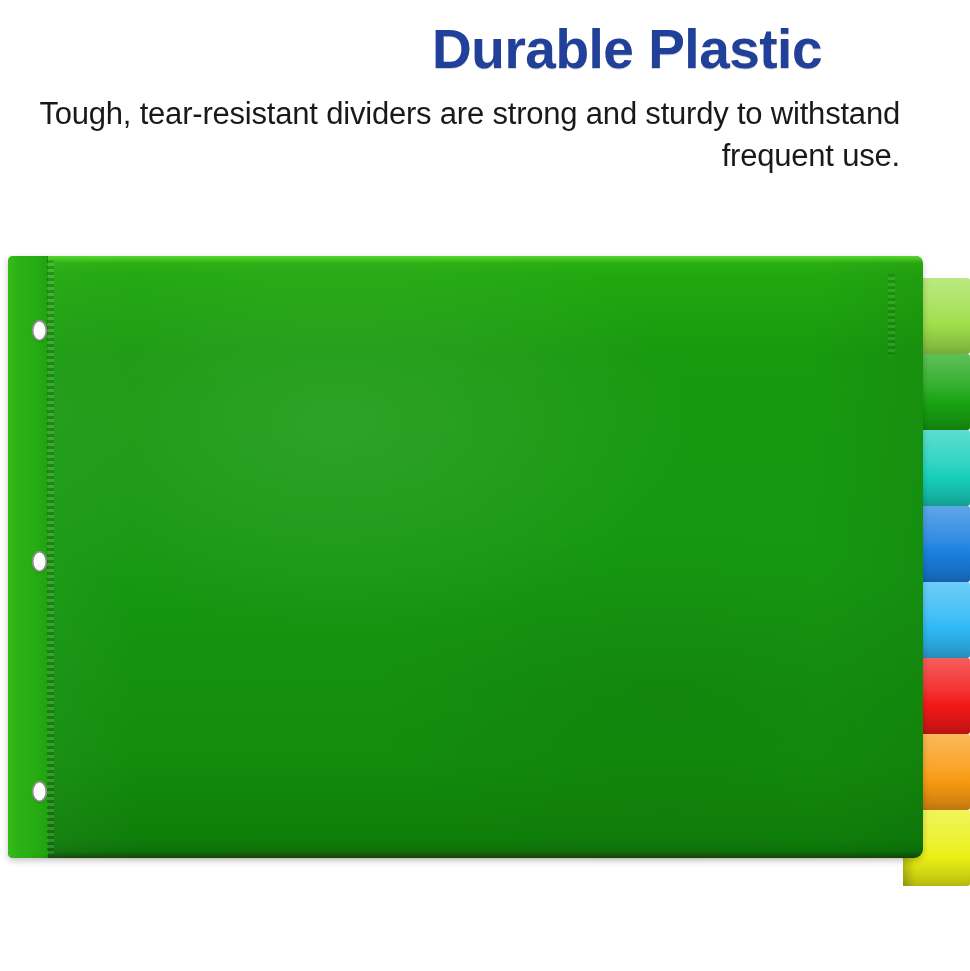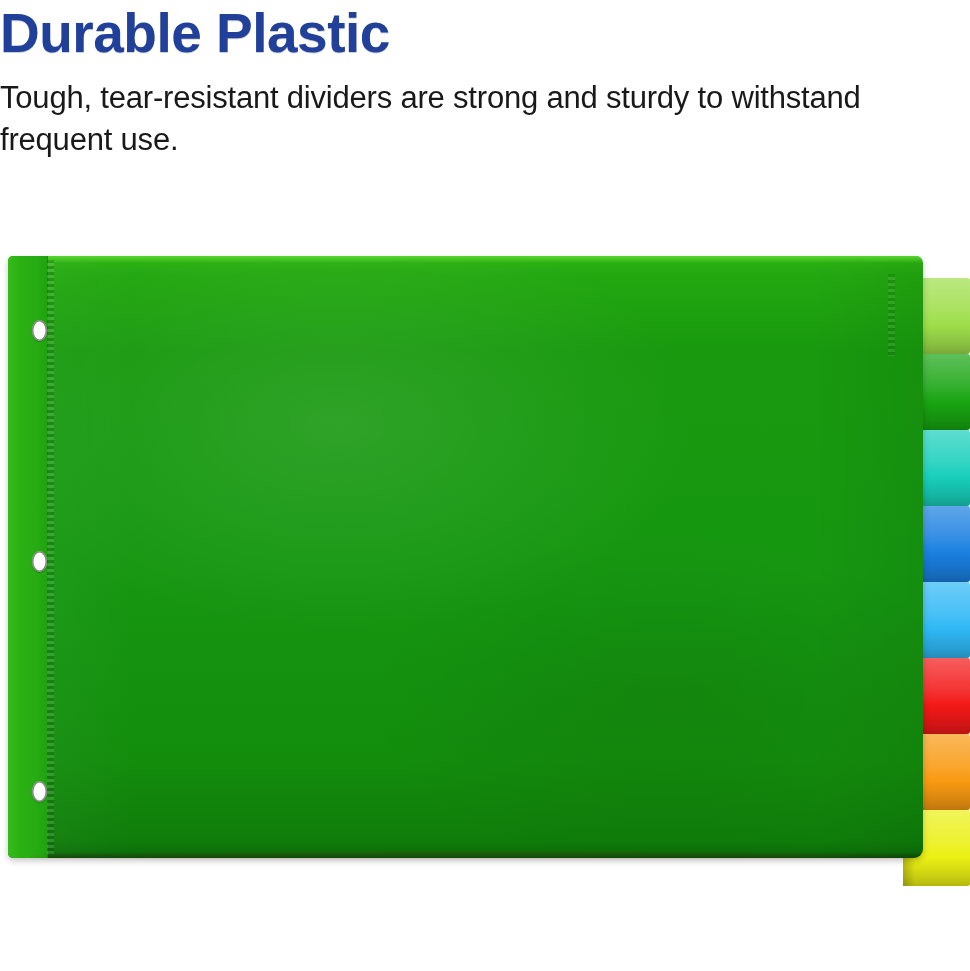--- a/index.html
+++ b/index.html
@@ -11,22 +11,22 @@
     width: 970px;
     height: 971px;
     overflow: hidden;
     font-family: "Liberation Sans", sans-serif;
     position: relative;
   }
 
   
   .header {
     width: 822px;
-    padding-top: 4px;
-    text-align: left;
+    padding-top: 20px;
+    text-align: right;
     box-sizing: border-box;
   }
   .headline {
     font-size: 55px;
     font-weight: bold;
     letter-spacing: -0.5px;
     color: #21409a;
     line-height: 1.08;
     margin: 0;
     text-shadow: 0 1px 0 rgba(0,0,0,0.18);

